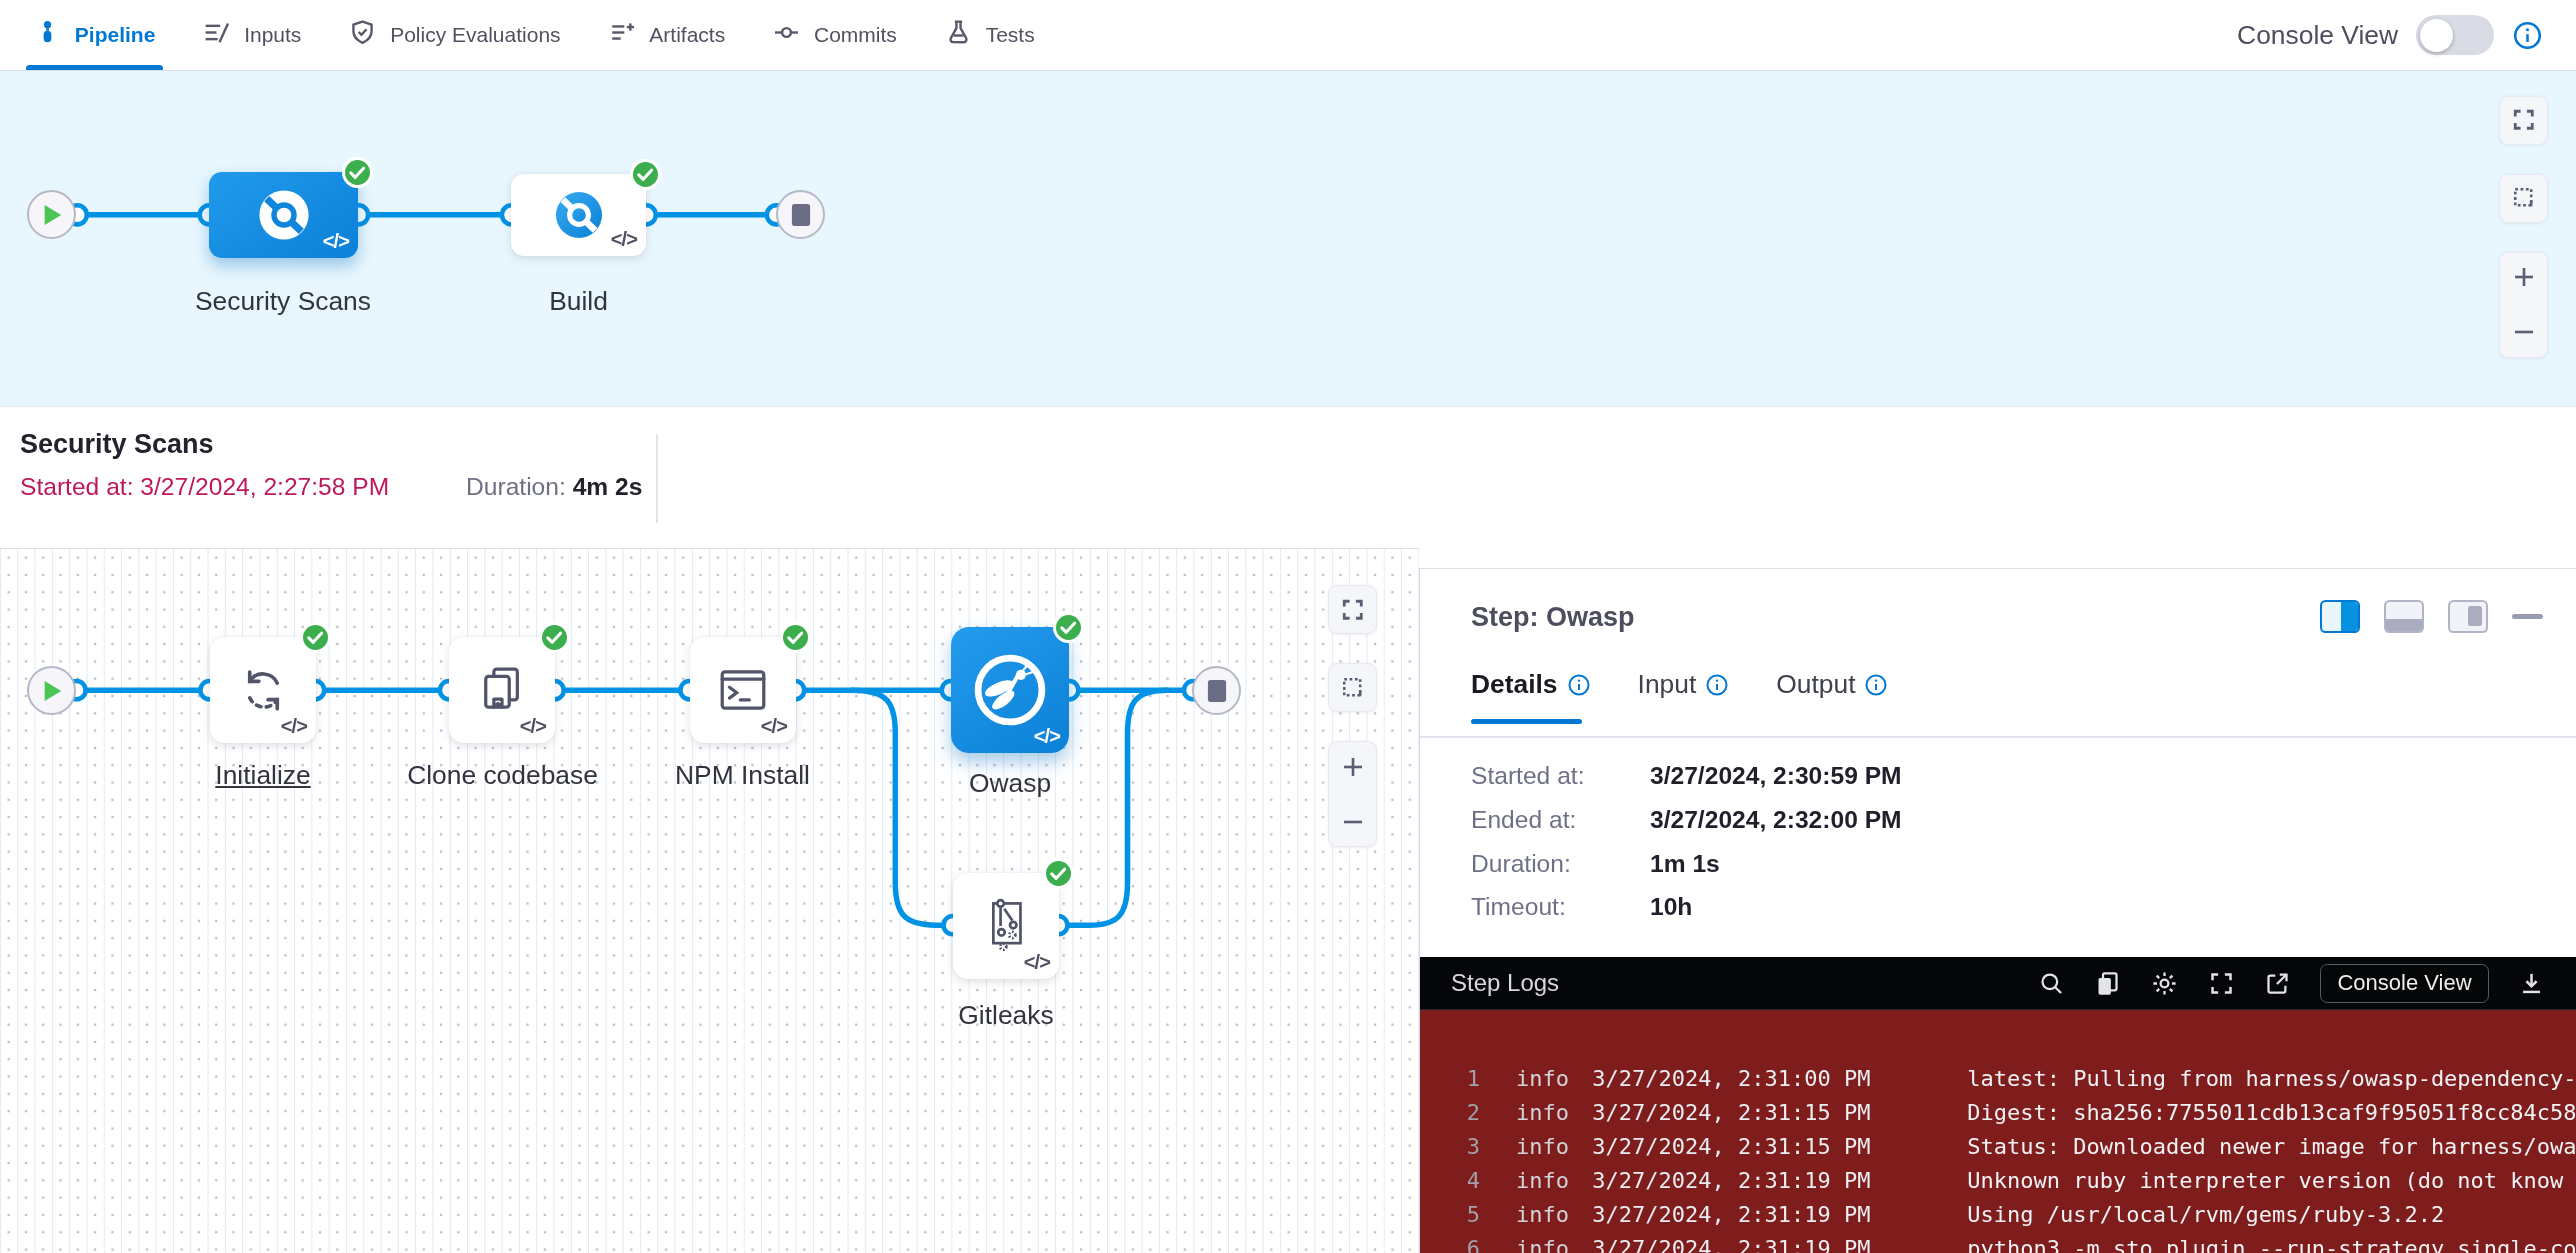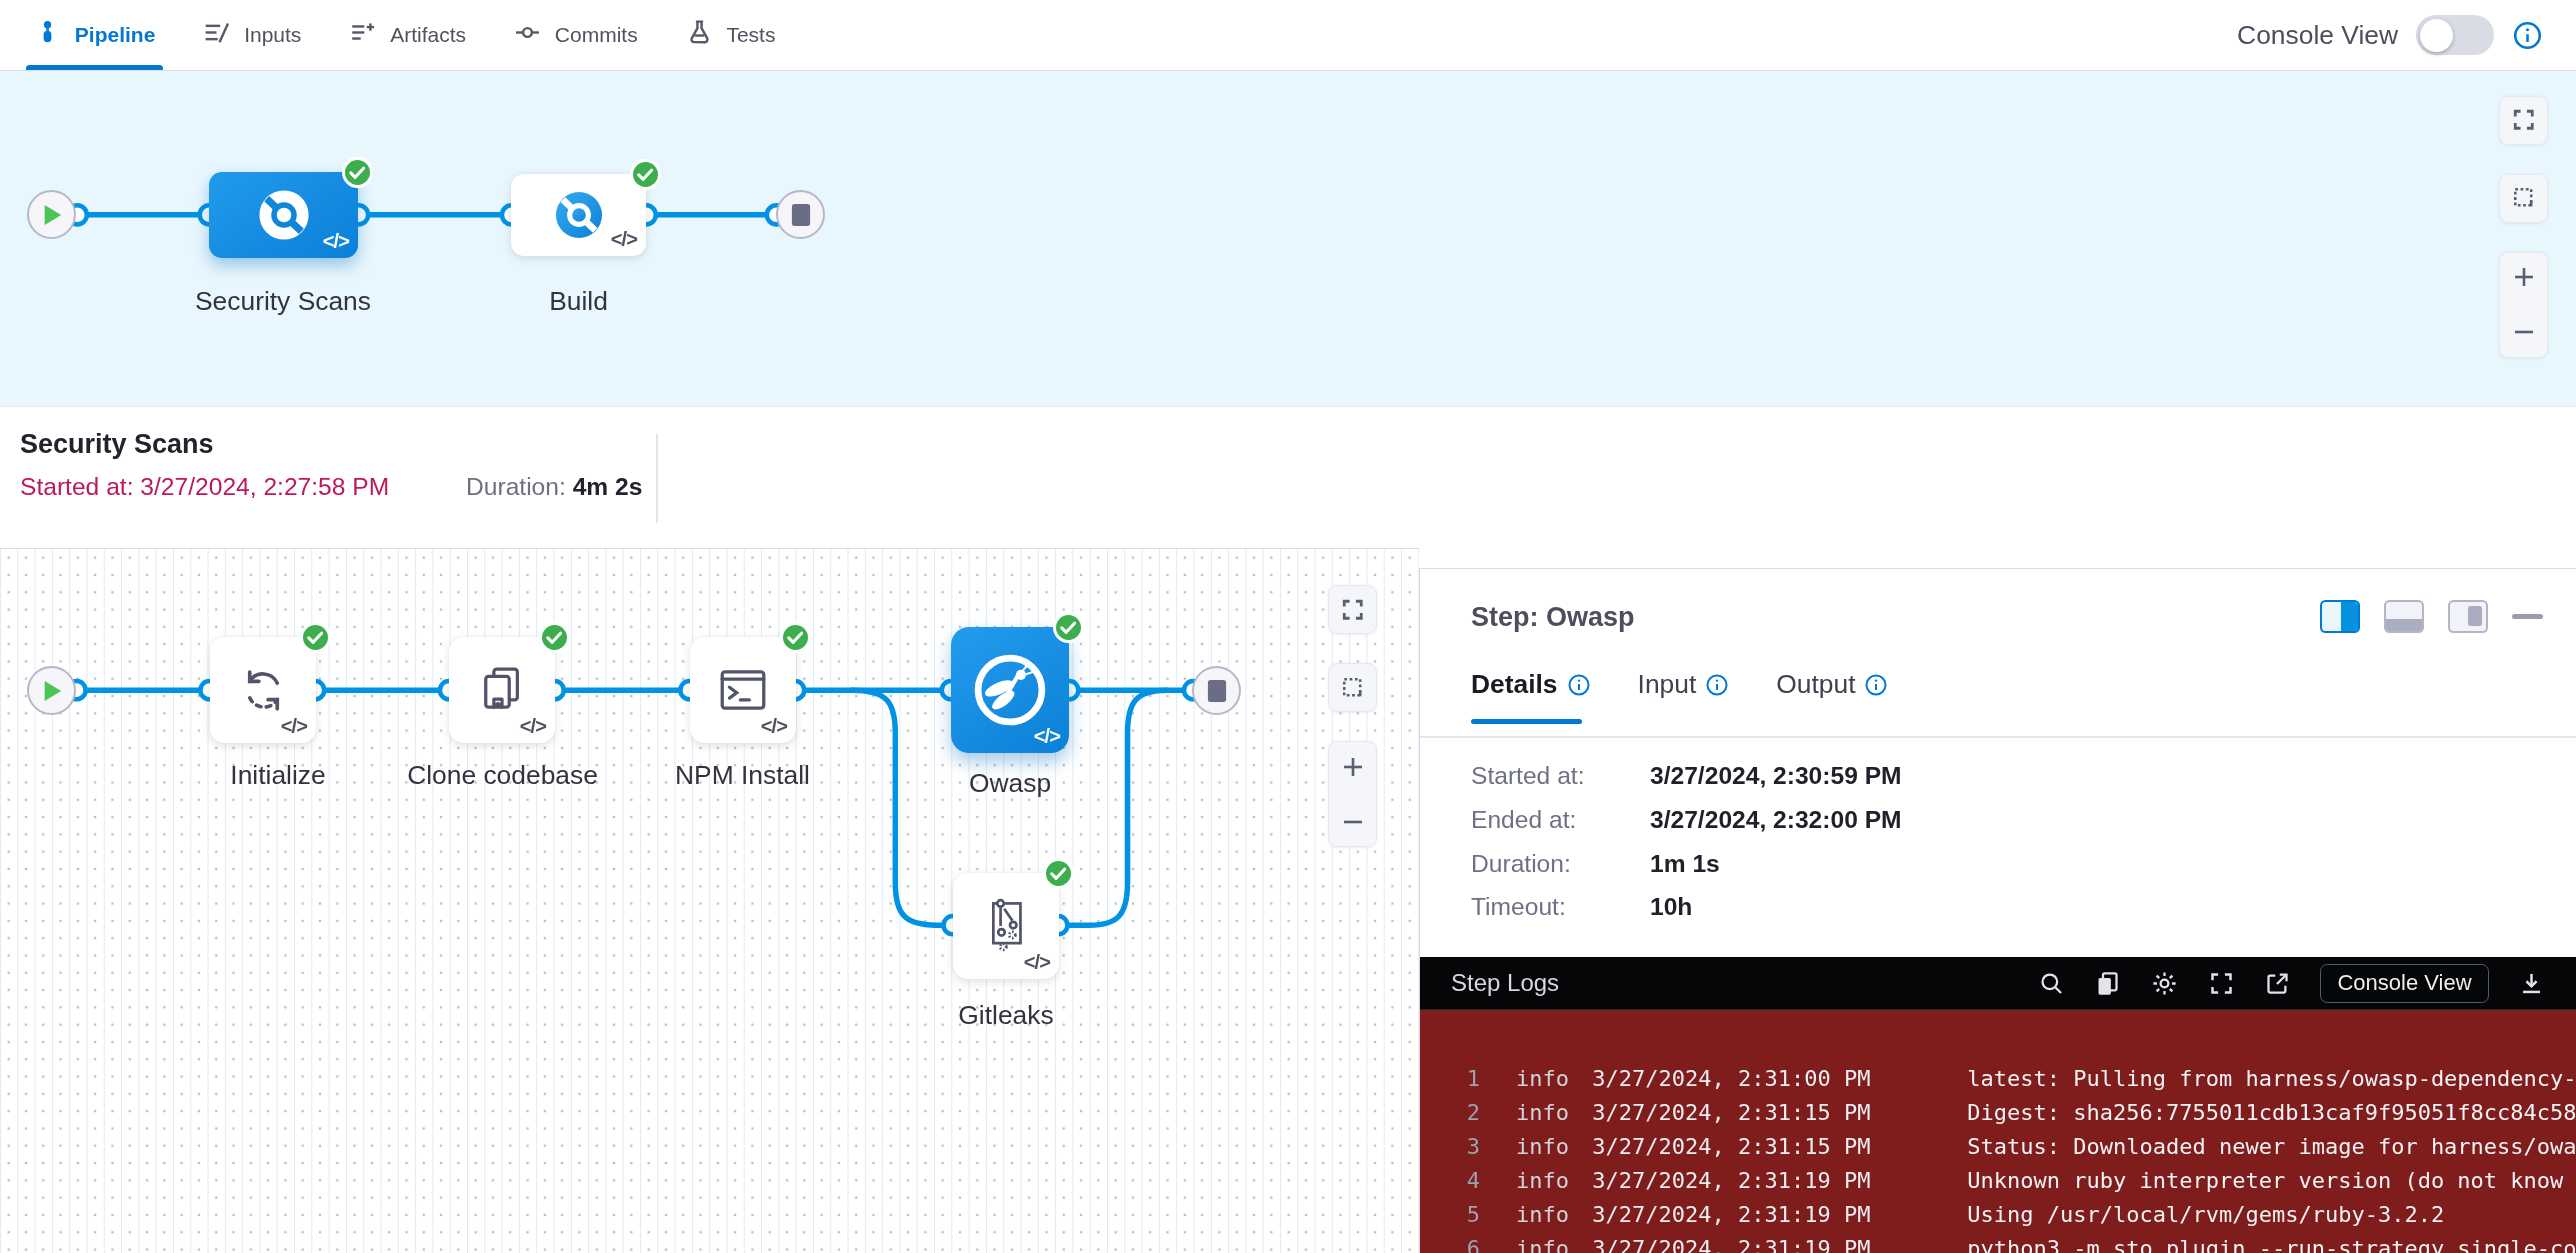--- a/index.html
+++ b/index.html
@@ -128,20 +128,27 @@
         <span>Pipeline</span>
       </div>
       <div class="tab">
         <span><svg viewBox="0 0 24 24">
               <line x1="3" y1="6.5" x2="15" y2="6.5"></line>
               <line x1="3" y1="12" x2="12" y2="12"></line>
               <line x1="3" y1="17.5" x2="13" y2="17.5"></line>
               <line x1="14.5" y1="20" x2="21.5" y2="4.5"></line>
             </svg></span>
         <span>Inputs</span>
+      </div>
+      <div class="tab">
+        <span><svg viewBox="0 0 24 24">
+              <path d="M12 3l7.5 2.5v5.5c0 4.6-3.1 7.6-7.5 9.5-4.4-1.9-7.5-4.9-7.5-9.5V5.5z"></path>
+              <path d="M8.8 11.6l2.3 2.3 4.2-4.6"></path>
+            </svg></span>
+        <span>Policy Evaluations</span>
       </div>
       <div class="tab">
         <span><svg viewBox="0 0 24 24">
               <line x1="3.5" y1="7" x2="13.5" y2="7"></line>
               <line x1="3.5" y1="12" x2="13.5" y2="12"></line>
               <line x1="3.5" y1="17" x2="10.5" y2="17"></line>
               <line x1="18.5" y1="4.5" x2="18.5" y2="10.5"></line>
               <line x1="15.5" y1="7.5" x2="21.5" y2="7.5"></line>
             </svg></span>
         <span>Artifacts</span>
@@ -389,21 +396,21 @@
         </div>
       <span class="code-glyph">&lt;/&gt;</span>
     </div>
 
     <div class="endpoint" style="left:1192px; top:117px;">
       <svg width="20" height="24" viewBox="0 0 22 26">
           <rect x="1" y="1" width="20" height="24" rx="3" fill="#6b6d85"></rect>
         </svg>
     </div>
 
-    <div class="node-label" style="left:187px; top:211px; width:182px;">Initialize</div>
+    <div class="node-label" style="left:172px; top:211px; width:182px;text-decoration:underline;">Initialize</div>
     <div class="node-label" style="left:393px; top:211px; width:219px;">Clone codebase</div>
     <div class="node-label" style="left:633px; top:211px; width:219px;">NPM Install</div>
     <div class="node-label" style="left:919px; top:219px; width:182px;">Owasp</div>
     <div class="node-label" style="left:915px; top:451px; width:182px;">Gitleaks</div>
 
     <div class="canvas-ctrls" style="left:1328px; top:36px;">
       <div class="ctrl-btn sq">
         <svg width="25.5" height="25.5" viewBox="0 0 24 24" stroke-width="2.6">
             <path d="M4 9V4h5M15 4h5v5M20 15v5h-5M9 20H4v-5"></path>
           </svg>

